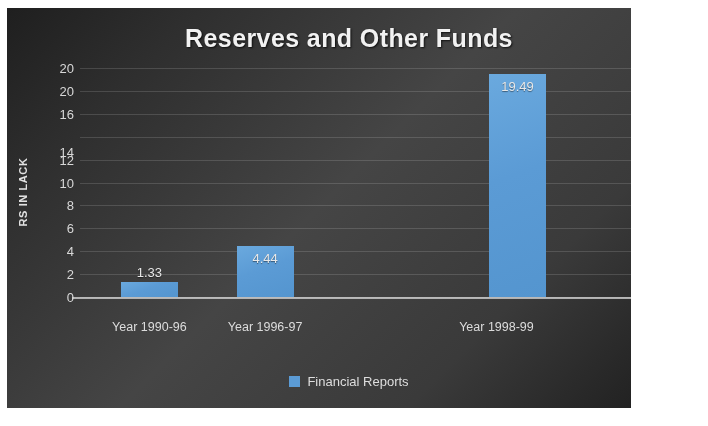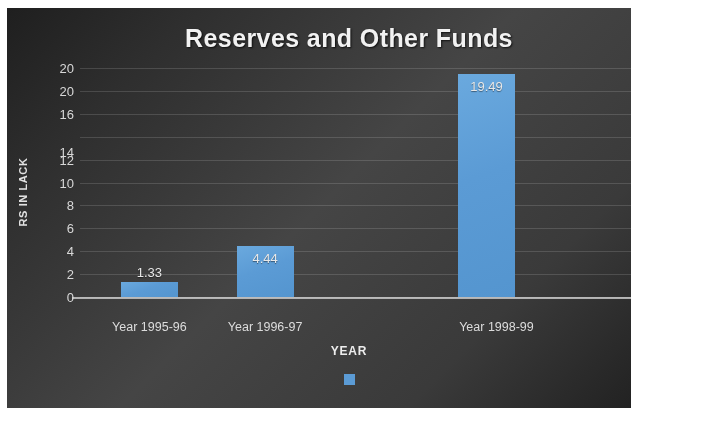--- a/index.html
+++ b/index.html
@@ -188,29 +188,29 @@
       <div class="gridline" style="top: 160.3px;"></div>
       <div class="gridline" style="top: 183.2px;"></div>
       <div class="gridline" style="top: 206.1px;"></div>
       <div class="gridline" style="top: 229px;"></div>
       <div class="bar" style="left: 40.9118px; width: 57px; height: 15.2285px;">
         <div class="bar-value above">1.33</div>
       </div>
       <div class="bar" style="left: 156.598px; width: 57px; height: 50.838px;">
         <div class="bar-value">4.44</div>
       </div>
-      <div class="bar" style="left: 378px; width: 57px; height: 223.16px;">
+      <div class="bar" style="left: 409px; width: 57px; height: 223.16px;">
         <div class="bar-value">19.49</div>
       </div>
     </div>
 
   <div id="axis-baseline"></div>
 
-  <div id="x-axis-title">YEAR</div>
 
   <div id="legend">
     <span id="legend-swatch" style="background: rgb(91, 155, 213);"></span>
+    <span id="legend-label">Financial Reports</span>
   </div>
 
-<div class="xtick-label" style="left: 82.4118px; width: 120px;">Year 1995-96</div>
+<div class="xtick-label" style="left: 82.4118px; width: 120px;">Year 1990-96</div>
     <div class="xtick-label" style="left: 198.098px; width: 120px;">Year 1996-97</div>
     <div class="xtick-label" style="left: 429.471px; width: 120px; text-align: center;">Year 1998-99</div>
   </div>
 
 </body></html>

